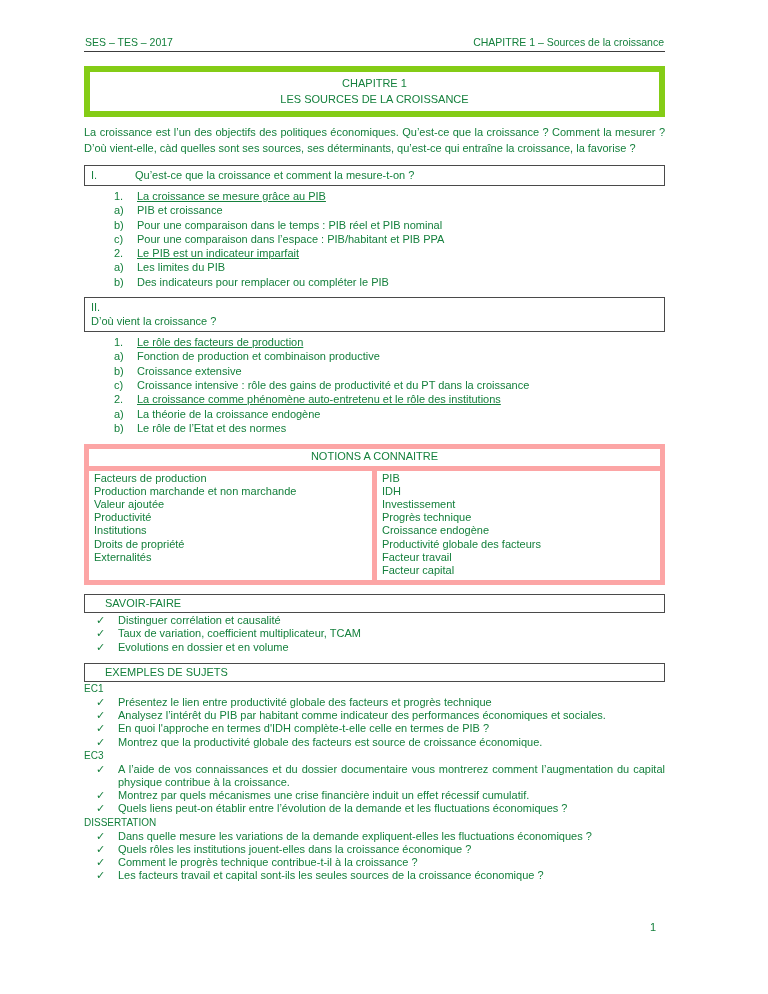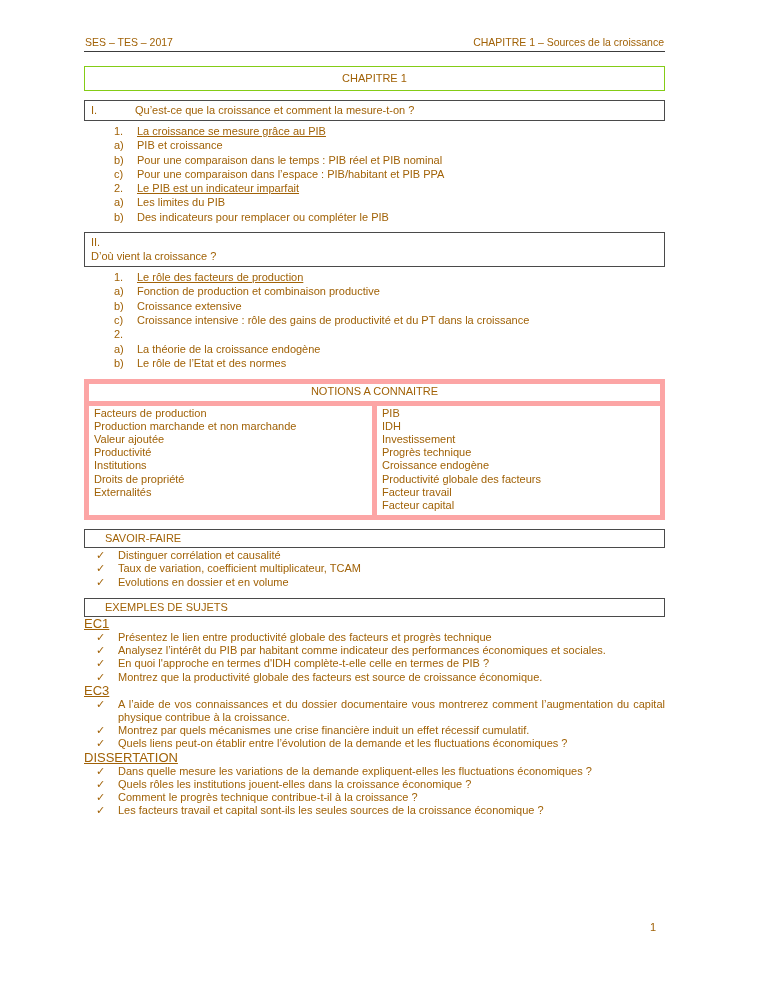--- a/index.html
+++ b/index.html
@@ -1,31 +1,31 @@
 <!DOCTYPE html>
 <html><head>
 <meta charset="utf-8">
 <style>
   html,body{margin:0;padding:0;background:#e8e8e8;}
   .page{
     position:relative;width:768px;height:994px;margin:0 auto;
-    background:#ffffff;color:#a16207;
+    background:#ffffff;color:#15803d;
     font-family:"Liberation Sans", sans-serif;
     overflow:hidden;
   }
   .content{position:absolute;left:84px;top:36px;width:581px;}
 
   .doc-header{
     display:flex;justify-content:space-between;
     font-size:10.5px;line-height:12px;
     padding:0 1px 3px 1px;border-bottom:1.5px solid #3c3c3c;
   }
 
   .title-box{
-    margin-top:14px;border:1px solid #84cc16;
+    margin-top:14px;border:6px solid #84cc16;
     text-align:center;font-size:11px;line-height:16px;
     padding:3px 6px 4px;
   }
 
   .intro{
     margin:7px 0 0;font-size:11px;line-height:16px;
     text-align:justify;
   }
 
   .sec-head{
@@ -55,40 +55,42 @@
     margin-top:9px;border:1px solid #4a4a4a;
     font-size:11px;line-height:14px;padding:1px 20px 2px;
   }
 
   .check-list{margin-top:1px;}
   .c-item{display:flex;font-size:11px;line-height:13.2px;padding-left:12px;}
   .check{flex:none;width:22px;}
   .c-text{flex:1;text-align:justify;}
 
   .group-label{
-    font-size:13px;line-height:13px;text-decoration:underline;
+    font-size:10px;line-height:13px;
   }
 
   .page-number{position:absolute;left:650px;top:921px;font-size:11px;}
 </style>
 </head>
 <body>
 
 <div class="page">
   <div class="content">
 
     <div class="doc-header">
       <span>SES – TES – 2017</span>
       <span>CHAPITRE 1 – Sources de la croissance</span>
     </div>
 
     <div class="title-box">
       <div>CHAPITRE 1</div>
-    </div>
-
+      <div>LES SOURCES DE LA CROISSANCE</div>
+    </div>
+
+    <p class="intro">La croissance est l’un des objectifs des politiques économiques. Qu’est-ce que la croissance ? Comment la mesurer ? D’où vient-elle, càd quelles sont ses sources, ses déterminants, qu’est-ce qui entraîne la croissance, la favorise ?</p>
 
     <div class="sec-head first">
       <span class="sec-num">I.</span>
       <span>Qu’est-ce que la croissance et comment la mesure-t-on ?</span>
     </div>
     <div class="outline">
       <div class="o-item">
           <span class="o-label">1.</span>
           <span class="u">La croissance se mesure grâce au PIB</span>
         </div>
@@ -134,20 +136,21 @@
       <div class="o-item">
           <span class="o-label">b)</span>
           <span>Croissance extensive</span>
         </div>
       <div class="o-item">
           <span class="o-label">c)</span>
           <span>Croissance intensive : rôle des gains de productivité et du PT dans la croissance</span>
         </div>
       <div class="o-item">
           <span class="o-label">2.</span>
+          <span class="u">La croissance comme phénomène auto-entretenu et le rôle des institutions</span>
         </div>
       <div class="o-item">
           <span class="o-label">a)</span>
           <span>La théorie de la croissance endogène</span>
         </div>
       <div class="o-item">
           <span class="o-label">b)</span>
           <span>Le rôle de l’Etat et des normes</span>
         </div>
     </div>

